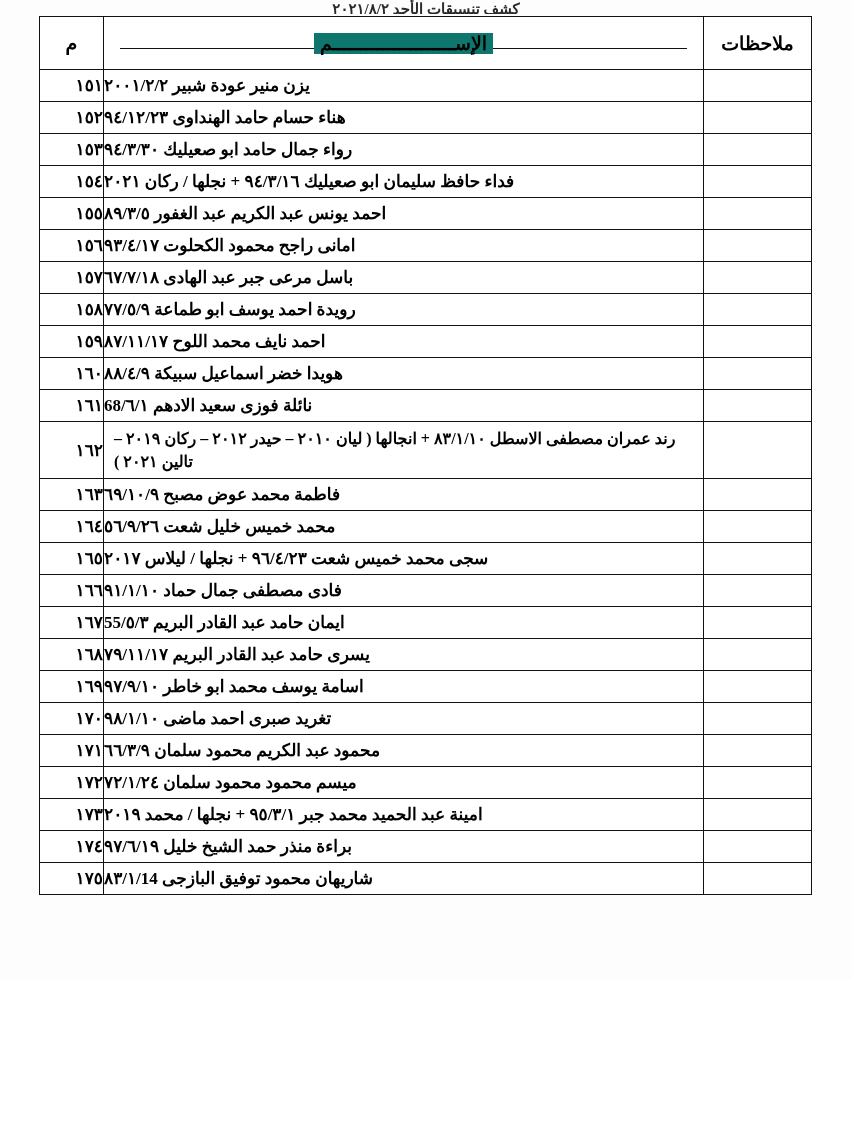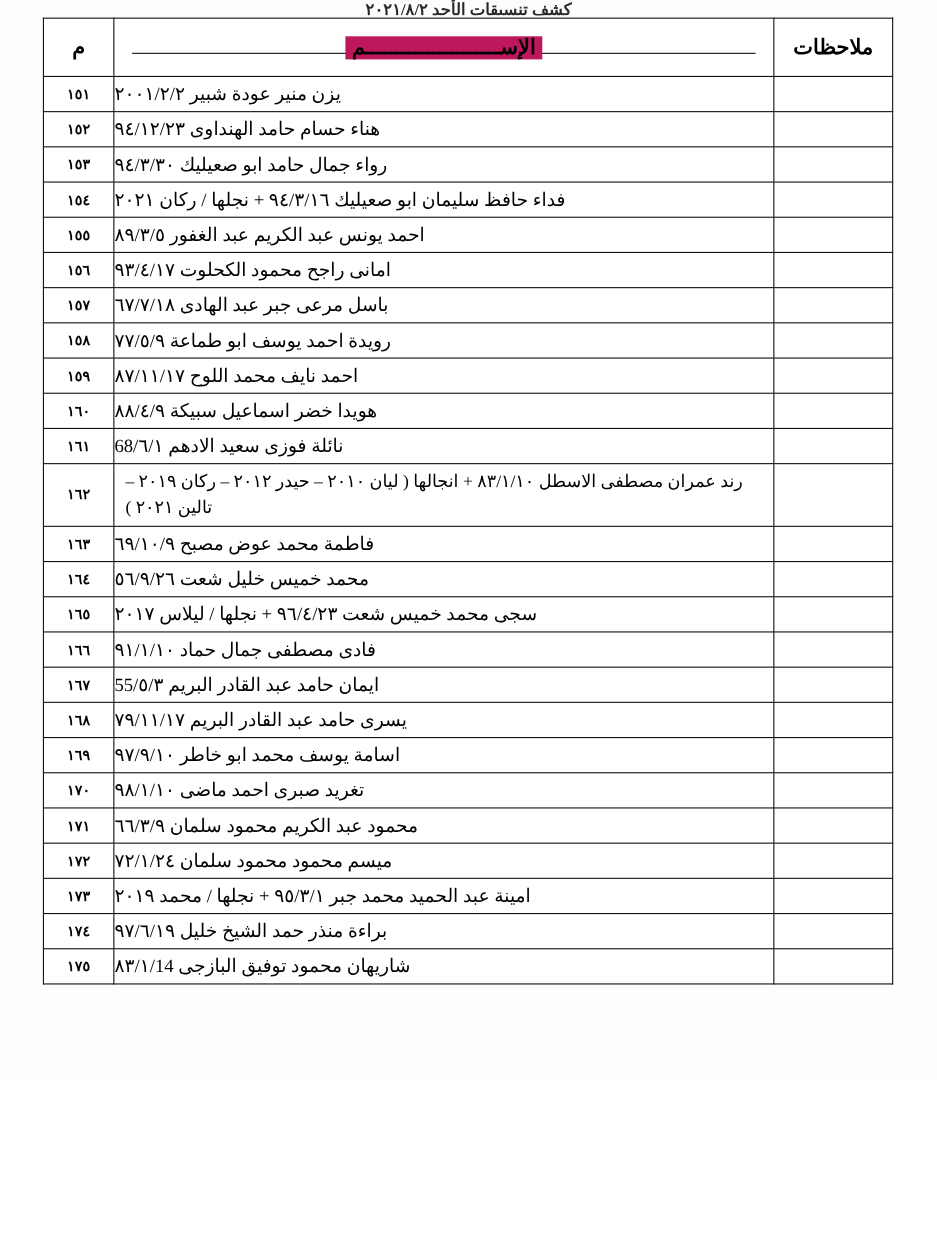--- a/index.html
+++ b/index.html
@@ -84,51 +84,51 @@
     content: "";
     position: absolute;
     left: -190px;
     right: -190px;
     bottom: 6px;
     border-bottom: 1px solid #111;
   }
   .name-head-text {
     position: relative;
     z-index: 2;
-    background: #be185d;
+    background: #0f766e;
     padding: 0 6px;
     text-align: right;
   }
 
   tbody td {
     height: 31px;
     font-size: 17px;
     vertical-align: middle;
   }
 
   td.notes { }
 
   td.name {
     text-align: left;
     padding: 0 10px 0 8px;
     line-height: 1.25;
     white-space: nowrap;
-    font-weight: normal;
+    font-weight: bold;
   }
   td.name.two-line {
     white-space: normal;
     text-align: left;
     font-size: 16px;
     line-height: 1.45;
     padding: 2px 10px;
   }
 
   td.num {
-    text-align: center;
-    font-size: 13px;
+    text-align: right;
+    font-size: 17px;
     font-weight: bold;
     letter-spacing: 1px;
   }
 
   tr.tall td { height: 52px; }
 </style>
 </head>
 <body>
 
 <div class="page">

